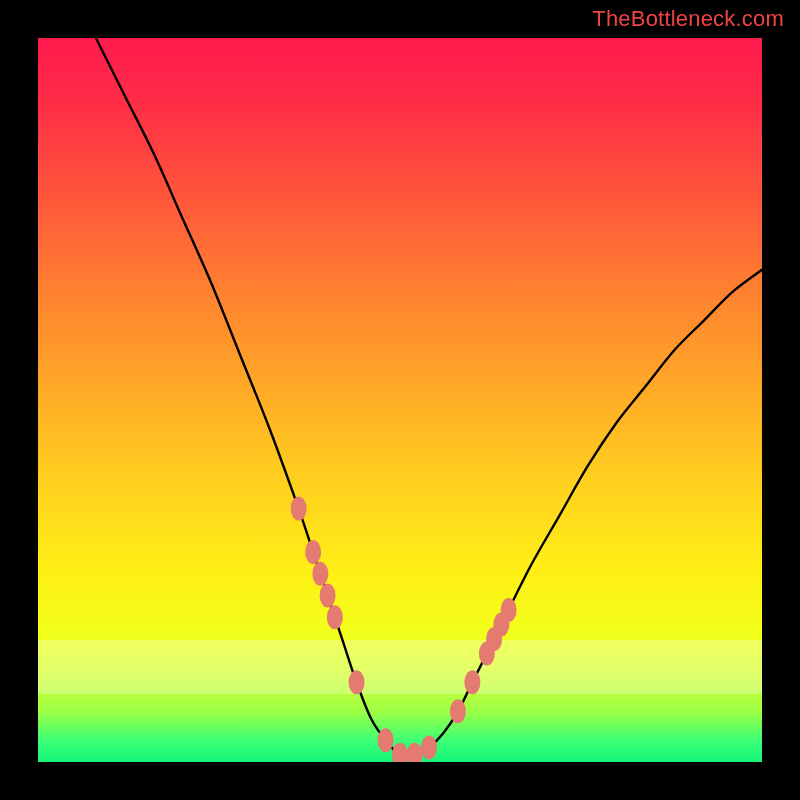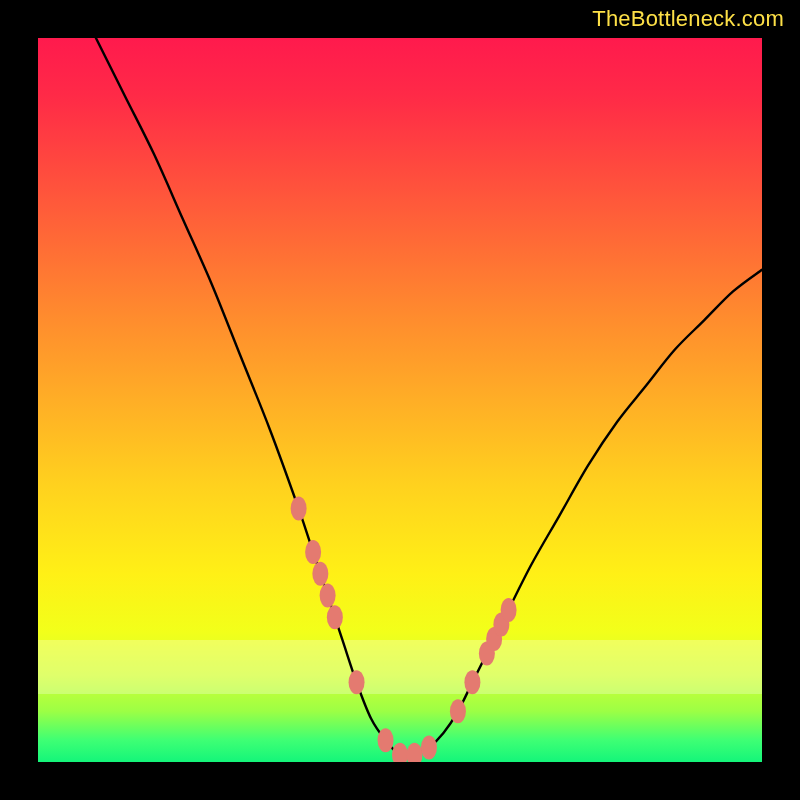--- a/index.html
+++ b/index.html
@@ -59,21 +59,21 @@
   svg.curve {
     position: absolute;
     inset: 0;
     width: 724px;
     height: 724px;
   }
   .watermark {
     position: absolute;
     top: 6px;
     right: 16px;
-    color: #fde047;
+    color: #ef4444;
     font-size: 22px;
     font-weight: 400;
     letter-spacing: 0.2px;
   }
   
   .dot {
     fill: #e47a70;
   }
 </style>
 </head>

